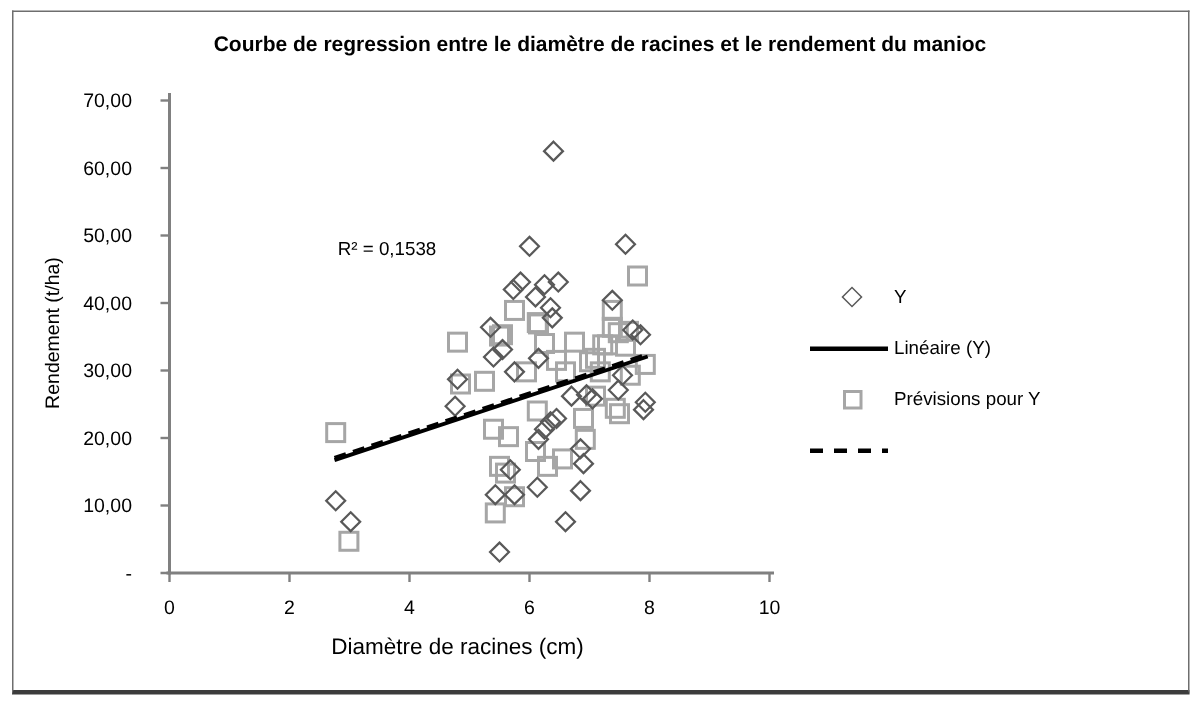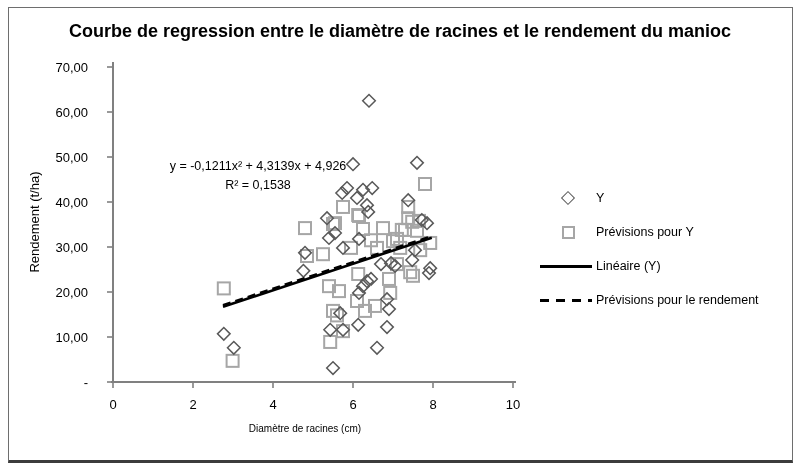--- a/index.html
+++ b/index.html
@@ -1,24 +1,24 @@
 <!DOCTYPE html>
 <html><head>
 <meta charset="utf-8">
 <style>
   html,body{margin:0;padding:0;background:#fff;}
   body{width:800px;height:473px;position:relative;font-family:"Liberation Sans",sans-serif;color:#000;}
   .frame{position:absolute;left:8px;top:7px;width:783px;height:452px;border:1px solid #6e6e6e;border-bottom:3px solid #3c3c3c;background:#fff;}
-  .title{position:absolute;left:0;top:21px;width:800px;text-align:center;font-size:18px;font-weight:bold;}
+  .title{position:absolute;left:0;top:21px;width:800px;text-align:center;font-size:14px;font-weight:bold;}
   svg{position:absolute;left:0;top:0;}
   svg text{font-family:"Liberation Sans",sans-serif;}
   .eq{position:absolute;text-align:center;font-size:12.5px;line-height:19px;}
   .eq-poly{left:118px;top:157px;width:280px;}
   .eq-lin{left:82px;top:221px;width:280px;}
-  .xlabel{position:absolute;left:105px;top:423px;width:400px;text-align:center;font-size:10px;}
+  .xlabel{position:absolute;left:105px;top:423px;width:400px;text-align:center;font-size:15px;}
   .ylabel{position:absolute;left:-124px;top:213px;width:320px;height:18px;text-align:center;font-size:13px;transform:rotate(-90deg);}
   .legend{position:absolute;left:540px;top:190px;width:256px;font-size:12.5px;}
   .lg-row{display:flex;align-items:center;height:16px;margin-bottom:18px;}
   .lg-marker{width:56px;display:flex;justify-content:center;align-items:center;flex:0 0 56px;}
   .lg-diamond{width:8px;height:8px;border:1.5px solid #595959;transform:rotate(45deg);background:#fff;}
   .lg-square{width:9px;height:9px;border:2px solid #a6a6a6;background:#fff;}
   .lg-solid{width:52px;height:3px;background:#000;flex:0 0 52px;margin-right:4px;}
   .lg-dashed{width:52px;height:3px;flex:0 0 52px;margin-right:4px;background:repeating-linear-gradient(90deg,#000 0 9px,transparent 9px 16px);}
   .lg-label{white-space:nowrap;}
 </style>
@@ -143,43 +143,41 @@
     <path d="M 417 156.54999999999998 L 423.3 162.85 L 417 169.15 L 410.7 162.85 Z" fill="none" stroke="#595959" stroke-width="1.5"></path>
     <path d="M 421.8 213.7 L 428.1 220 L 421.8 226.3 L 415.5 220 Z" fill="none" stroke="#595959" stroke-width="1.5"></path>
     <path d="M 427 216.85 L 433.3 223.15 L 427 229.45000000000002 L 420.7 223.15 Z" fill="none" stroke="#595959" stroke-width="1.5"></path>
     <path d="M 429 266.8 L 435.3 273.1 L 429 279.40000000000003 L 422.7 273.1 Z" fill="none" stroke="#595959" stroke-width="1.5"></path>
     <path d="M 430.2 261.84999999999997 L 436.5 268.15 L 430.2 274.45 L 423.9 268.15 Z" fill="none" stroke="#595959" stroke-width="1.5"></path>
     <line x1="223" y1="306.78553750000003" x2="431.8" y2="237.6521185" stroke="#000000" stroke-width="2.6"></line>
     <line x1="223" y1="305.28553750000003" x2="431.8" y2="236.1521185" stroke="#000000" stroke-width="2.6" stroke-dasharray="8 5"></line>
   </svg>
 
 <div class="eq eq-poly">
-  <div>y = -0,1211x² + 4,3139x + 4,926</div>
   <div>R² = 0,1538</div>
 </div>
 <div class="eq eq-lin">
 </div>
 
 <div class="ylabel">Rendement (t/ha)</div>
 <div class="xlabel">Diamètre de racines (cm)</div>
 
 <div class="legend">
   <div class="lg-row">
     <span class="lg-marker">
         <span class="lg-diamond"></span>
       </span>
     <span class="lg-label">Y</span>
   </div>
   <div class="lg-row">
+    <span class="lg-solid"></span>
+    <span class="lg-label">Linéaire (Y)</span>
+  </div>
+  <div class="lg-row">
     <span class="lg-marker">
         <span class="lg-square"></span>
       </span>
     <span class="lg-label">Prévisions pour Y</span>
   </div>
   <div class="lg-row">
-    <span class="lg-solid"></span>
-    <span class="lg-label">Linéaire (Y)</span>
-  </div>
-  <div class="lg-row">
     <span class="lg-dashed"></span>
-    <span class="lg-label">Prévisions pour le rendement</span>
   </div>
 </div>
 
 </body></html>

